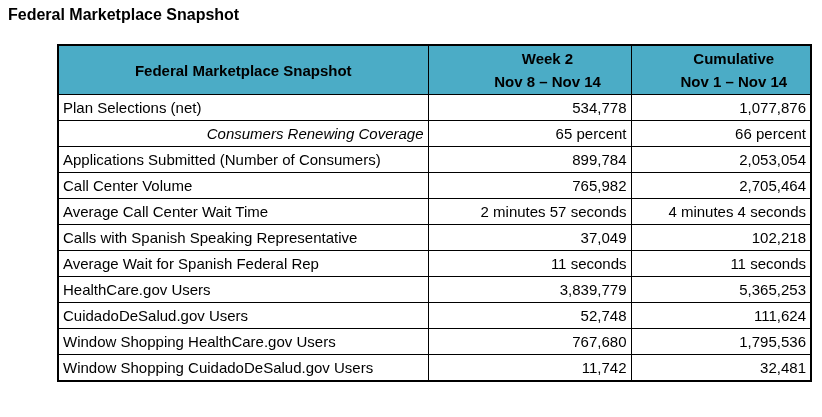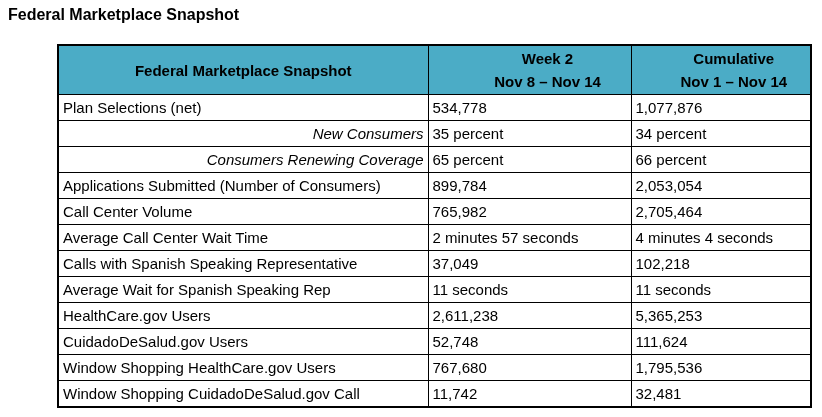--- a/index.html
+++ b/index.html
@@ -53,21 +53,21 @@
   }
   tbody td {
     height: 25px;
     line-height: 25px;
   }
   td.label { text-align: left; }
   tr.sub td.label {
     text-align: right;
     font-style: italic;
   }
-  td.value { text-align: left; }
+  td.value { text-align: right; }
 </style>
 </head>
 <body>
 
 <div class="page">
 
   <h1 class="page-title">Federal Marketplace Snapshot</h1>
 
   <table class="snapshot-table">
     <colgroup>
@@ -88,25 +88,20 @@
         </th>
       </tr>
     </thead>
     <tbody>
       <tr>
         <td class="label">Plan Selections (net)</td>
         <td class="value">534,778</td>
         <td class="value">1,077,876</td>
       </tr>
       <tr class="sub">
-        <td class="label">New Consumers</td>
-        <td class="value">35 percent</td>
-        <td class="value">34 percent</td>
-      </tr>
-      <tr class="sub">
         <td class="label">Consumers Renewing Coverage</td>
         <td class="value">65 percent</td>
         <td class="value">66 percent</td>
       </tr>
       <tr>
         <td class="label">Applications Submitted (Number of Consumers)</td>
         <td class="value">899,784</td>
         <td class="value">2,053,054</td>
       </tr>
       <tr>
@@ -118,40 +113,40 @@
         <td class="label">Average Call Center Wait Time</td>
         <td class="value">2 minutes 57 seconds</td>
         <td class="value">4 minutes 4 seconds</td>
       </tr>
       <tr>
         <td class="label">Calls with Spanish Speaking Representative</td>
         <td class="value">37,049</td>
         <td class="value">102,218</td>
       </tr>
       <tr>
-        <td class="label">Average Wait for Spanish Speaking Rep</td>
+        <td class="label">Average Wait for Spanish Federal Rep</td>
         <td class="value">11 seconds</td>
         <td class="value">11 seconds</td>
       </tr>
       <tr>
         <td class="label">HealthCare.gov Users</td>
-        <td class="value">2,611,238</td>
+        <td class="value">3,839,779</td>
         <td class="value">5,365,253</td>
       </tr>
       <tr>
         <td class="label">CuidadoDeSalud.gov Users</td>
         <td class="value">52,748</td>
         <td class="value">111,624</td>
       </tr>
       <tr>
         <td class="label">Window Shopping HealthCare.gov Users</td>
         <td class="value">767,680</td>
         <td class="value">1,795,536</td>
       </tr>
       <tr>
-        <td class="label">Window Shopping CuidadoDeSalud.gov Call</td>
+        <td class="label">Window Shopping CuidadoDeSalud.gov Users</td>
         <td class="value">11,742</td>
         <td class="value">32,481</td>
       </tr>
     </tbody>
   </table>
 
 </div>
 
 </body></html>

